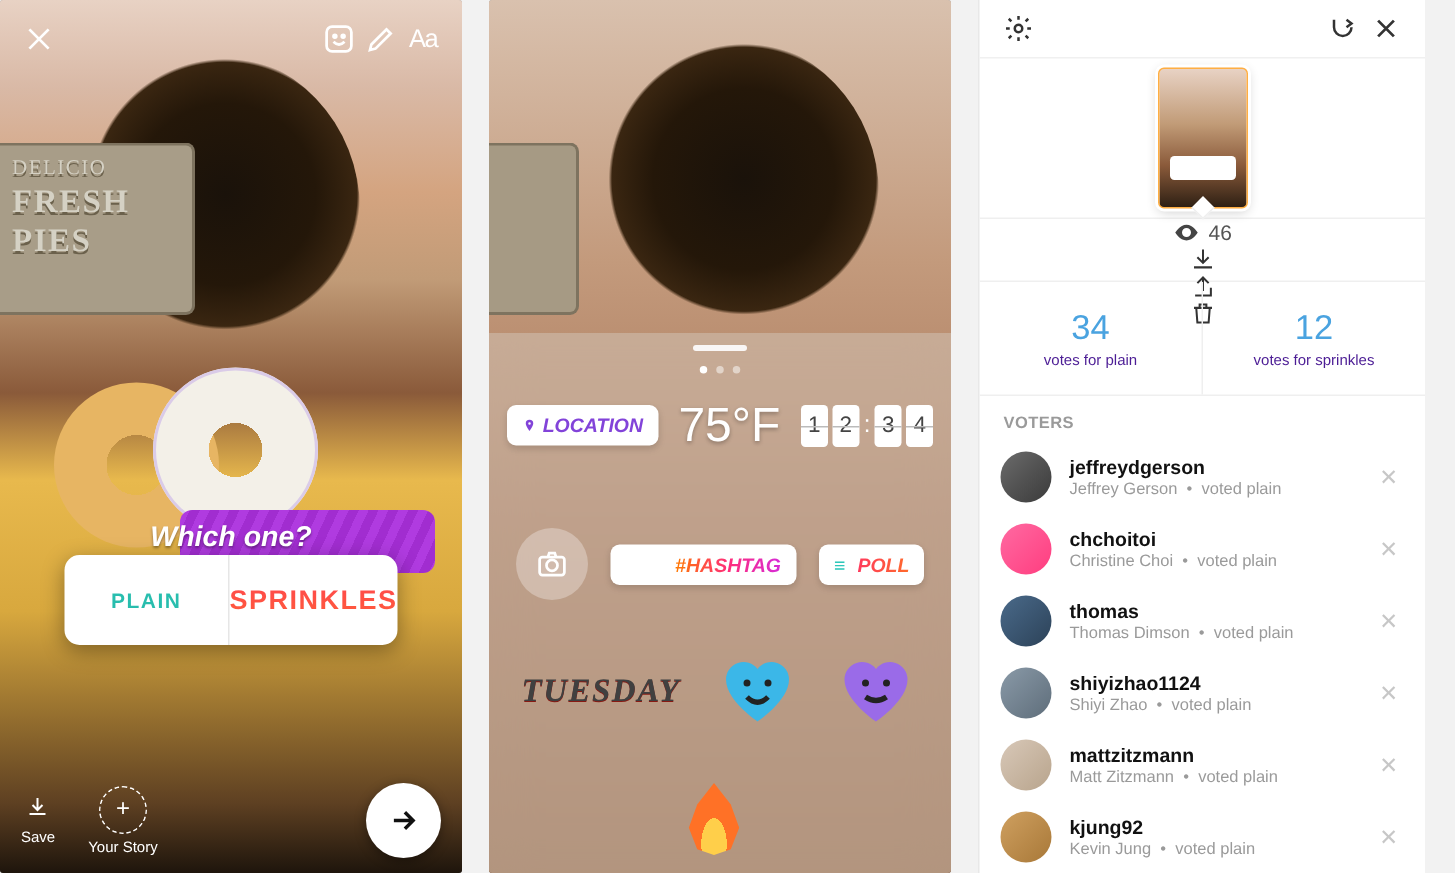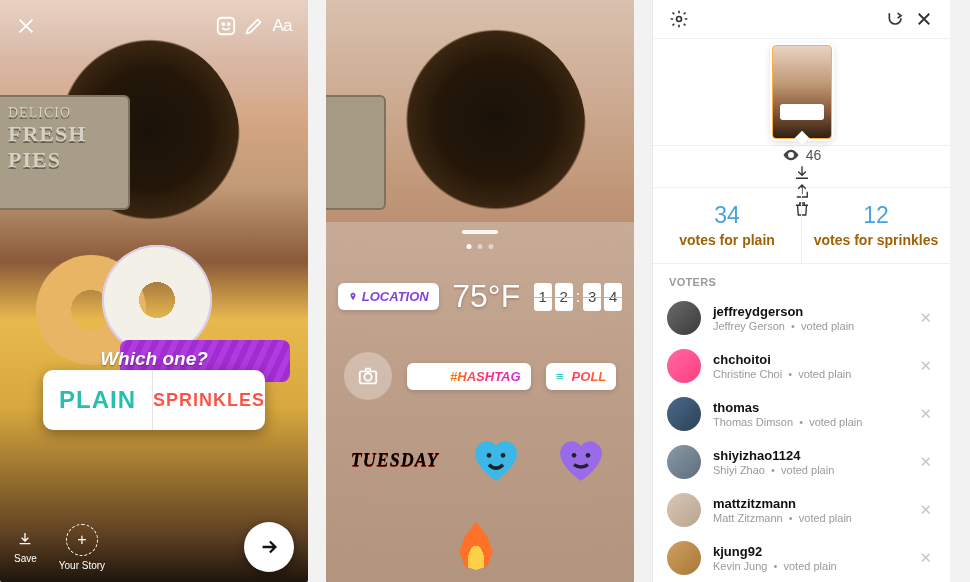--- a/index.html
+++ b/index.html
@@ -57,21 +57,21 @@
     color:#fff; font-weight:700; font-style:italic; font-size:19px;
     text-align:center; text-shadow:0 1px 2px rgba(0,0,0,.4);
     margin-bottom:0;
   }
   .s1-poll .box {
     background:#fff; border-radius:10px; height:60px;
     display:flex; box-shadow:0 4px 14px rgba(0,0,0,.35);
   }
   .s1-poll .opt {
     flex:1; display:flex; align-items:center; justify-content:center;
-    font-size:24px; font-weight:800; letter-spacing:1px;
+    font-size:14px; font-weight:800; letter-spacing:1px;
   }
   .s1-poll .opt:first-child { border-right:1px solid #e6e6e6;
     background: linear-gradient(180deg,#25c3b4,#2bb8a8);
     -webkit-background-clip:text; background-clip:text; color:transparent;
   }
   .s1-poll .opt:last-child {
     background: linear-gradient(180deg,#ff3a5c,#ff6a2b);
     -webkit-background-clip:text; background-clip:text; color:transparent;
     font-size:18px;
   }
@@ -122,40 +122,40 @@
     backdrop-filter: blur(14px);
   }
   .s2-handle { position:absolute; top:8px; left:50%; transform:translateX(-50%);
     width:36px; height:4px; background:rgba(255,255,255,.9); border-radius:3px;}
   .s2-dots { position:absolute; top:22px; left:50%; transform:translateX(-50%);
     display:flex; gap:6px;}
   .s2-dots span{ width:5px; height:5px; border-radius:50%; background:rgba(255,255,255,.5);}
   .s2-dots span.on{ background:#fff;}
 
   .s2-row { position:absolute; left:0; right:0; display:flex; align-items:center; justify-content:space-around; padding:0 10px;}
-  .r1 { top:50px;align-items:center; }
+  .r1 { top:37px;align-items:center; }
   .r2 { top:130px; }
   .r3 { top:210px; }
   .chip {
     background:#fff; border-radius:6px; padding:6px 10px; font-weight:800; font-size:13px;
     display:flex; align-items:center; gap:4px; box-shadow:0 2px 5px rgba(0,0,0,.15);
     font-style:italic;
   }
   .chip.loc { color:#8243d9; }
   .chip.temp { background:transparent; color:#fff; font-size:32px; font-weight:300; text-shadow:0 1px 3px rgba(0,0,0,.3); font-style:normal; box-shadow:none;}
   .flip { display:flex; gap:3px;}
   .flip .d { width:18px; height:28px; background:#fff; border-radius:3px; color:#444; font-size:15px; display:flex; align-items:center; justify-content:center; position:relative; font-style:normal; font-weight:400;}
   .flip .d::after{content:""; position:absolute; left:0; right:0; top:50%; height:1px; background:#bbb;}
   .flip .colon { color:#fff; align-self:center; font-size:16px;}
   .cam { width:48px; height:48px; border-radius:50%; background:rgba(255,255,255,.3); display:flex; align-items:center; justify-content:center;}
   .cam svg { width:22px; height:22px; stroke:#fff; fill:none; stroke-width:2;}
   .hash { background: linear-gradient(90deg,#ff7a00,#ff2d7a,#d62bd8); -webkit-background-clip:text; background-clip:text; color:transparent; margin-left:33px;}
   .poll-chip span:first-child{ color:#2ec7ba; font-weight:900; margin-right:4px; font-style:normal;}
   .poll-chip span:last-child{ background:linear-gradient(90deg,#ff3a5c,#ff6a2b); -webkit-background-clip:text; background-clip:text; color:transparent;}
-  .day { font-family: Georgia, serif; font-style:italic; color:#000000; font-size:18px; font-weight:800; letter-spacing:1px; text-shadow:0 1px 0 #871a13;}
+  .day { font-family: Georgia, serif; font-style:italic; color:#404040; font-size:22px; font-weight:800; letter-spacing:1px; text-shadow:0 1px 0 #871a13;}
   .heart { width:56px; height:56px; position:relative;}
   .heart svg { width:56px; height:56px;}
   .r4 { top:300px; }
   .flame { width:40px; height:48px; background: radial-gradient(ellipse at 50% 85%, #ffcf4a 0 30%, #ff7126 30% 70%, transparent 72%); clip-path: polygon(50% 0%, 78% 30%, 92% 62%, 78% 92%, 50% 100%, 22% 92%, 8% 62%, 22% 30%); }
 
   
   .panel {
     width: 298px;
     height: 582px;
     background:#fff;
@@ -196,21 +196,21 @@
   .p-meta .act { width:30px; display:flex; justify-content:center;}
   .p-meta .act svg{ width:18px; height:18px; stroke:#333; fill:none; stroke-width:1.8;}
   .p-votes {
     height:86px; display:flex; border-bottom:1px solid #efefef;
   }
   .p-votes .col {
     flex:1; display:flex; flex-direction:column; align-items:center; justify-content:center; gap:3px;
   }
   .p-votes .col:first-child{ border-right:1px solid #efefef;}
   .p-votes .n { font-size:23px; color:#4aa3e0; font-weight:400;}
-  .p-votes .l { font-size:14px; color:#a16207;font-weight:bold;}
+  .p-votes .l { font-size:10px; color:#4c1d95;}
   .p-section {
     font-size:11px; color:#9a9a9a; font-weight:600; letter-spacing:.3px;
     padding:12px 16px 6px;
   }
   .voter {
     display:flex; align-items:center; padding:7px 14px; gap:12px;
   }
   .voter .av {
     width:34px; height:34px; border-radius:50%; flex-shrink:0;
   }

